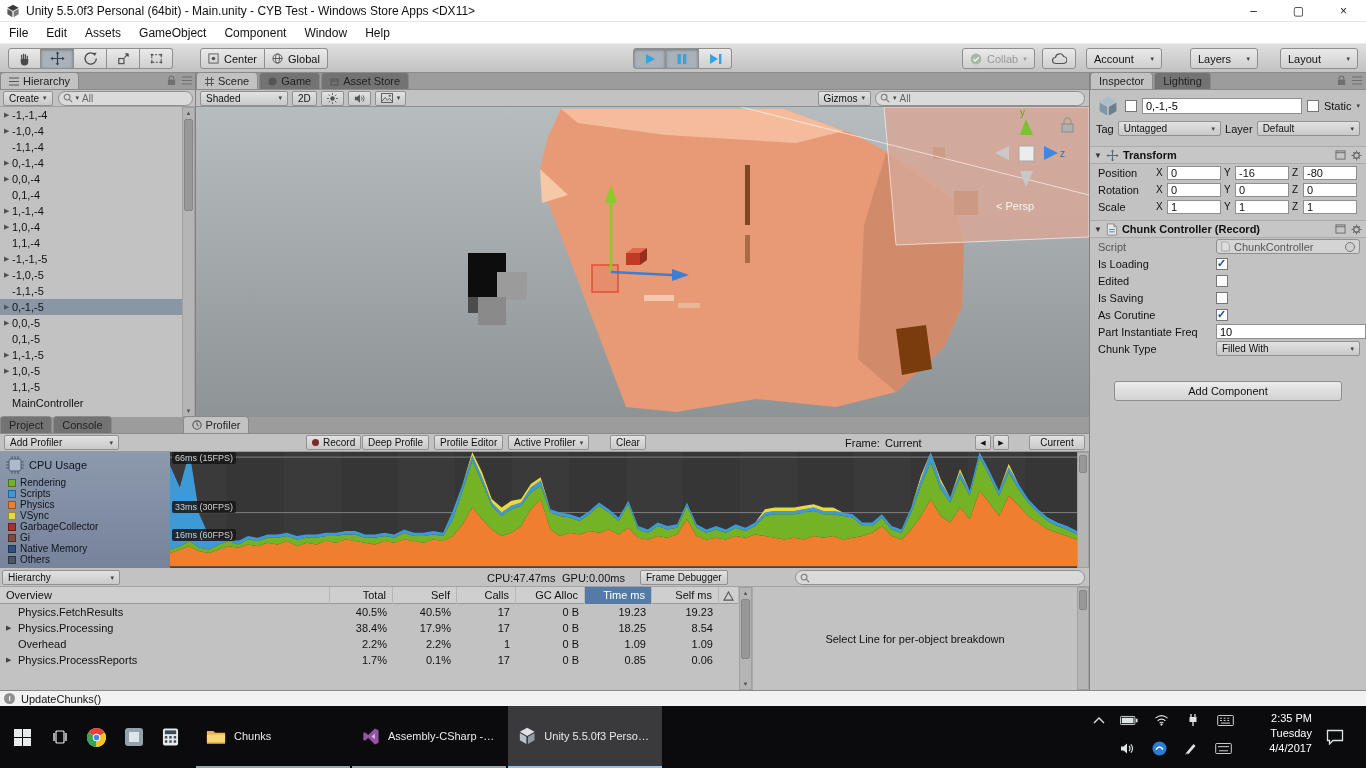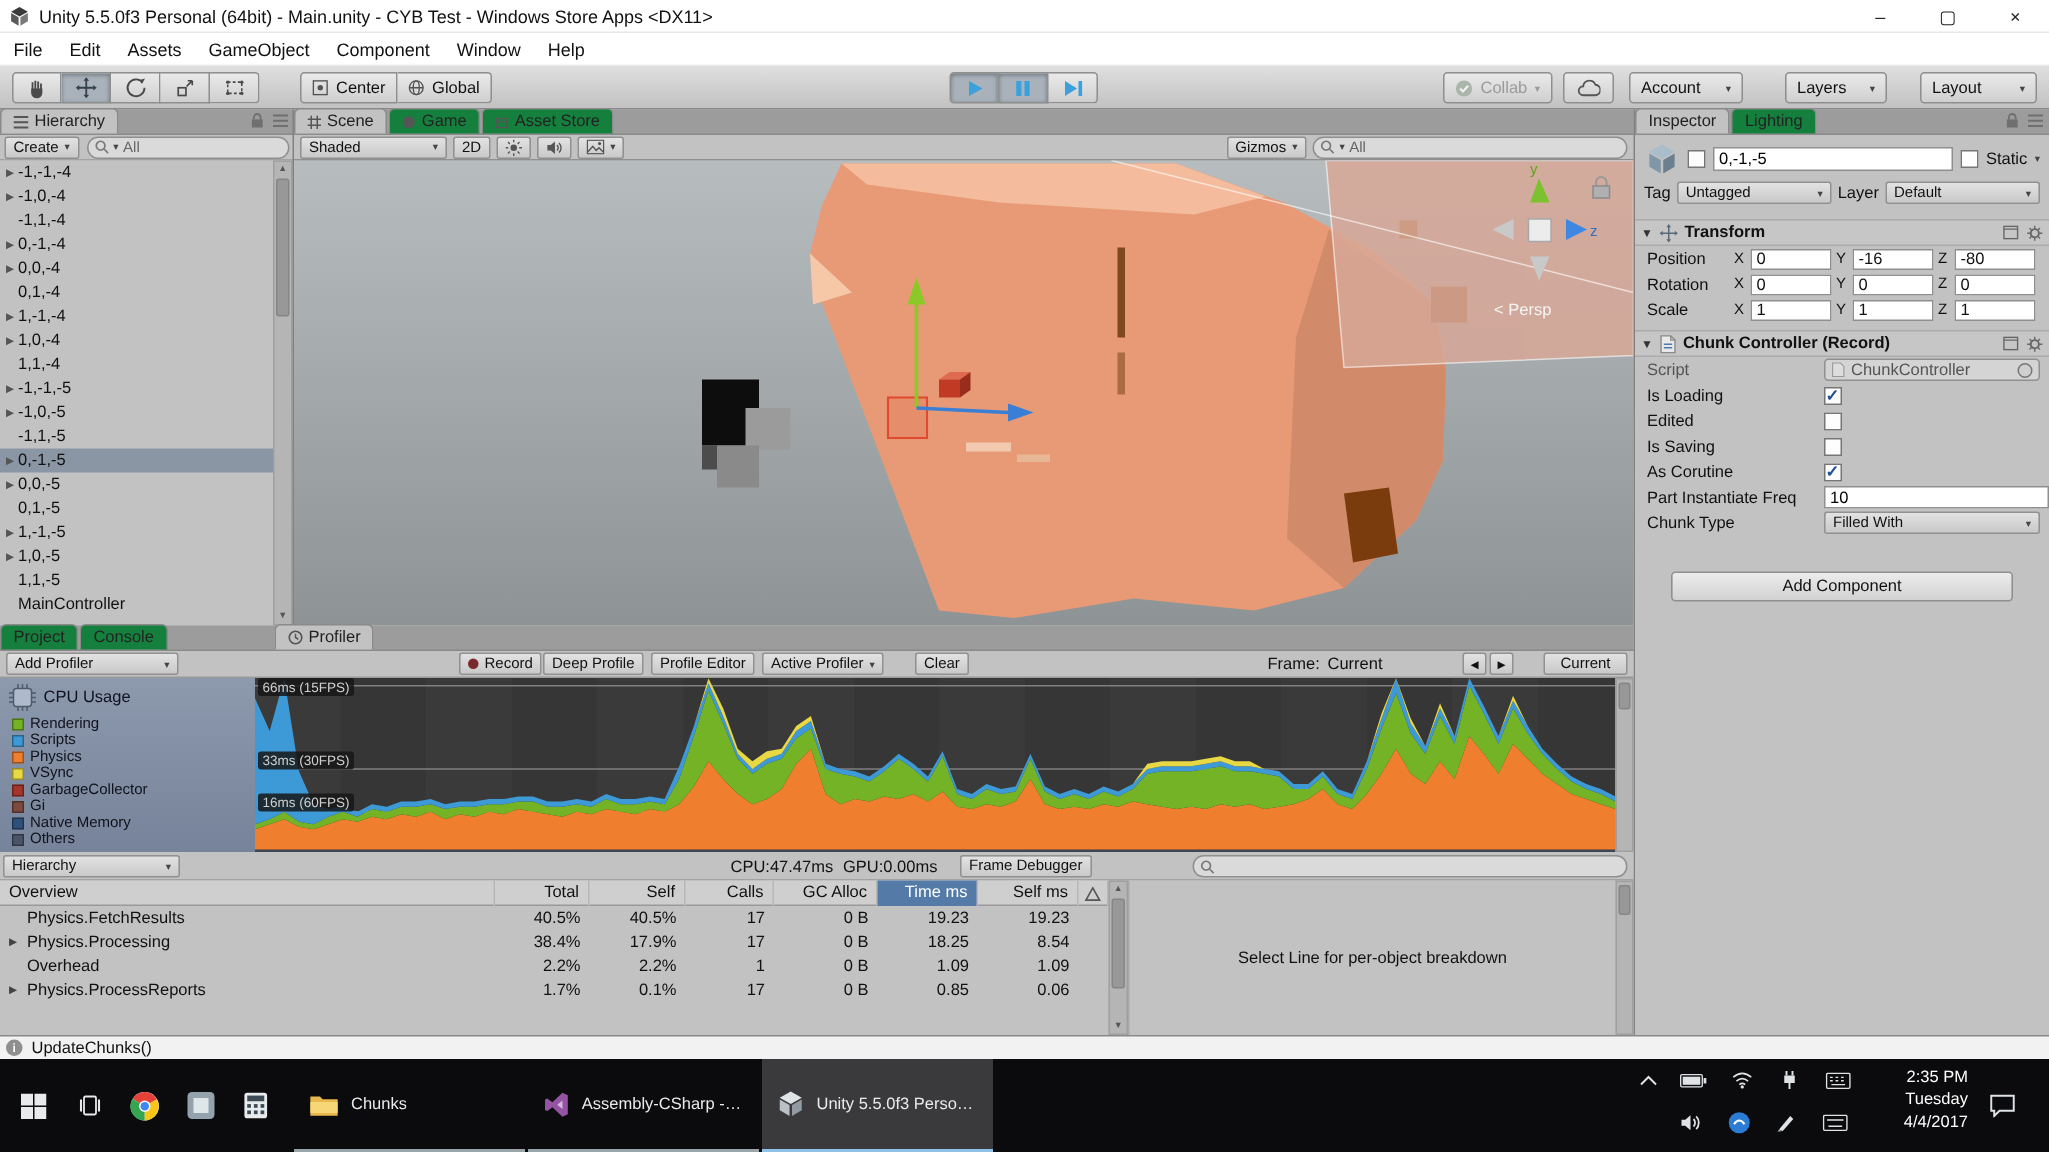--- a/index.html
+++ b/index.html
@@ -21,21 +21,21 @@
 .tbtn.last{border-radius:0 3px 3px 0}
 .tbtn.pressed{background:#a9b2ba;box-shadow:inset 0 1px 3px rgba(0,0,0,.35)}
 .ddbtn{height:21px;border:1px solid #8f8f8f;border-radius:3px;background:linear-gradient(#eaeaea,#cfcfcf);display:inline-flex;align-items:center;padding:0 7px;gap:5px;font-size:11px}
 .caret{font-size:7px;color:#444}
 .grp .ddbtn{border-radius:0;border-left:none}
 .grp .ddbtn.first{border-left:1px solid #8f8f8f;border-radius:3px 0 0 3px}
 .grp .ddbtn.last{border-radius:0 3px 3px 0}
 .dim{color:#9a9a9a}
 
 .tabstrip{position:absolute;background:#9c9c9c;border-bottom:1px solid #8a8a8a;display:flex;align-items:flex-end;height:17px}
-.tab{height:17px;padding:0 8px;display:flex;align-items:center;gap:4px;font-size:11px;background:#15803d;border:1px solid #8a8a8a;border-bottom:none;border-radius:4px 4px 0 0;margin-right:1px;color:#222;white-space:nowrap}
+.tab{height:17px;padding:0 8px;display:flex;align-items:center;gap:4px;font-size:11px;background:#737373;border:1px solid #8a8a8a;border-bottom:none;border-radius:4px 4px 0 0;margin-right:1px;color:#222;white-space:nowrap}
 .tab.active{background:#c2c2c2}
 .strip-icons{position:absolute;top:2px;display:flex;gap:6px;align-items:center}
 
 .mini{height:15px;border:1px solid #919191;background:linear-gradient(#e2e2e2,#c9c9c9);border-radius:2px;display:inline-flex;align-items:center;padding:0 5px;font-size:10px;gap:4px;white-space:nowrap}
 .search{height:15px;background:#dadada;border:1px solid #8f8f8f;border-radius:8px;display:flex;align-items:center;padding:0 6px 0 4px;gap:3px;color:#777;font-size:10px}
 .search .stext{color:#666}
 .field{background:#fff;border:1px solid #8f8f8f;height:15px;font-size:11px;display:flex;align-items:center;padding:0 3px}
 input.field{font-family:inherit;outline:none}
 .vscroll{position:absolute;background:#b5b5b5;border:1px solid #a0a0a0}
 .vthumb{position:absolute;left:1px;right:1px;background:#989898;border:1px solid #868686;border-radius:2px}
@@ -362,21 +362,21 @@
     </div>
     <div class="tab">
       <svg width="9" height="9" viewBox="0 0 9 9">
           <rect x="1" y="2" width="7" height="6" fill="none" stroke="#555"></rect>
           <path d="M1 4 h7" stroke="#555"></path>
         </svg>
       <span>Asset Store</span>
     </div>
   </div>
   <div class="abs" style="left:196px;top:90px;width:893px;height:17px;background:#c2c2c2;border-bottom:1px solid #8f8f8f;display:flex;align-items:center;gap:4px;padding:0 4px">
-    <div class="mini" style="width:98px;justify-content:space-between">
+    <div class="mini" style="width:88px;justify-content:space-between">
         <span>Shaded</span>
         <span class="caret">▾</span>
       </div>
     <div class="mini">
         <span>2D</span>
       </div>
     <div class="mini">
         <svg width="11" height="11" viewBox="0 0 12 12">
           <circle cx="6" cy="6" r="2.4" fill="#555"></circle>
           <path d="M6 0 v2 M6 10 v2 M0 6 h2 M10 6 h2 M1.8 1.8 3.2 3.2 M8.8 8.8 10.2 10.2 M10.2 1.8 8.8 3.2 M3.2 8.8 1.8 10.2" stroke="#555"></path>

